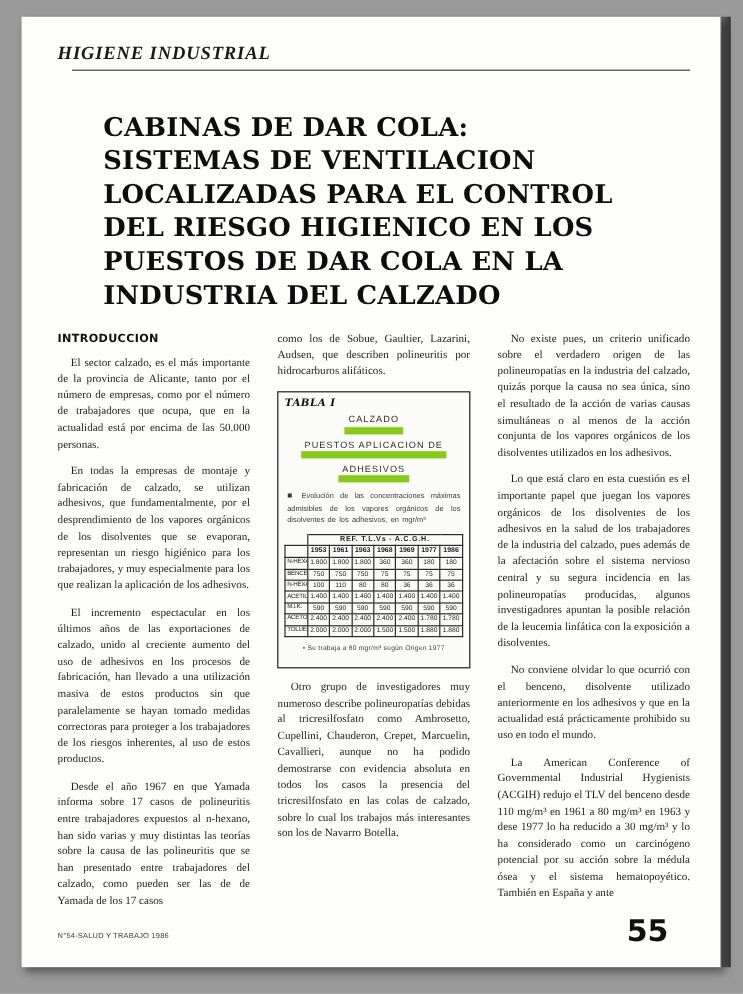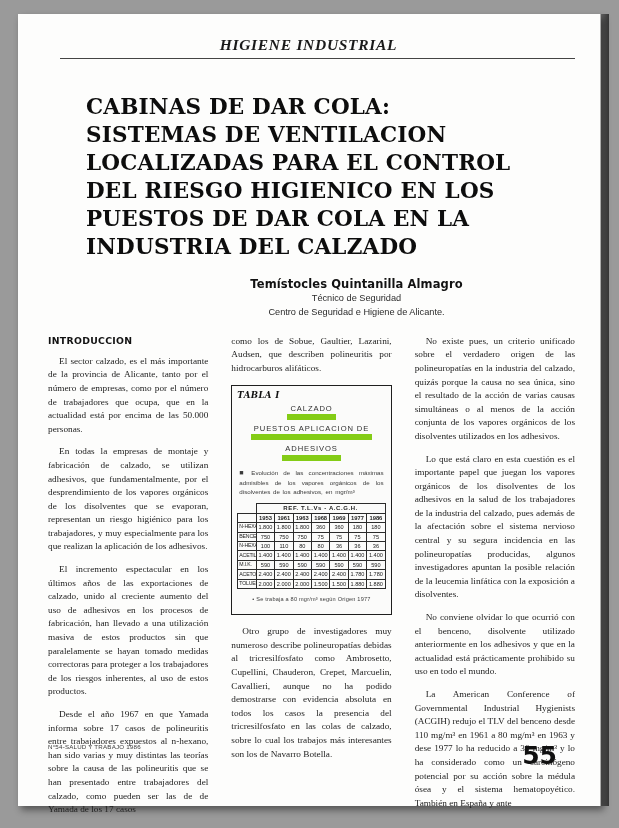--- a/index.html
+++ b/index.html
@@ -29,21 +29,21 @@
   .page-inner {
     position: absolute;
     left: 30px;
     top: 22px;
     right: 26px;
     bottom: 14px;
   }
 
   
   .runhead {
-    text-align: center;
+    text-align: left;
     font-style: italic;
     font-weight: 700;
     font-size: 15.5px;
     letter-spacing: 0.7px;
     color: #1a1a1a;
     padding-right: 6px;
     padding-bottom: 2px;
     font-family: "Liberation Serif", "DejaVu Serif", serif;
   }
   .rule-top {
@@ -203,22 +203,23 @@
     text-align: center;
     margin-top: 7px;
     letter-spacing: 0.2px;
   }
 
   
   .foot {
     position: absolute;
     left: 0;
     right: 0;
-    bottom: 24px;
+    bottom: 4px;
     display: flex;
+    align-items: flex-end;
     justify-content: space-between;
   }
   .foot-left {
     font-family: "Liberation Sans", "DejaVu Sans", sans-serif;
     font-size: 6.2px;
     letter-spacing: 0.2px;
     color: #3a3a3a;
     padding-bottom: 4px;
   }
   .foot-pageno {
@@ -253,25 +254,20 @@
       <h1>
         <span class="tl">CABINAS DE DAR COLA:</span>
         <span class="tl">SISTEMAS DE VENTILACION</span>
         <span class="tl">LOCALIZADAS PARA EL CONTROL</span>
         <span class="tl">DEL RIESGO HIGIENICO EN LOS</span>
         <span class="tl">PUESTOS DE DAR COLA EN LA</span>
         <span class="tl">INDUSTRIA DEL CALZADO</span>
       </h1>
     </div>
 
-    <div class="byline">
-      <div class="author">Temístocles Quintanilla Almagro</div>
-      <div class="aff">Técnico de Seguridad</div>
-      <div class="aff">Centro de Seguridad e Higiene de Alicante.</div>
-    </div>
 
     <div class="cols">
 
       <div class="col">
         <div class="sec-head">INTRODUCCION</div>
         <p class="body">El sector calzado, es el más importante de la provincia de Alicante, tanto por el número de empresas, como por el número de trabajadores que ocupa, que en la actualidad está por encima de las 50.000 personas.</p>
         <p class="body">En todas la empresas de montaje y fabricación de calzado, se utilizan adhesivos, que fundamentalmente, por el desprendimiento de los vapores orgánicos de los disolventes que se evaporan, representan un riesgo higiénico para los trabajadores, y muy especialmente para los que realizan la aplicación de los adhesivos.</p>
         <p class="body">El incremento espectacular en los últimos años de las exportaciones de calzado, unido al creciente aumento del uso de adhesivos en los procesos de fabricación, han llevado a una utilización masiva de estos productos sin que paralelamente se hayan tomado medidas correctoras para proteger a los trabajadores de los riesgos inherentes, al uso de estos productos.</p>
         <p class="body">Desde el año 1967 en que Yamada informa sobre 17 casos de polineuritis entre trabajadores expuestos al n-hexano, han sido varias y muy distintas las teorías sobre la causa de las polineuritis que se han presentado entre trabajadores del calzado, como pueden ser las de de Yamada de los 17 casos</p>
       </div>

